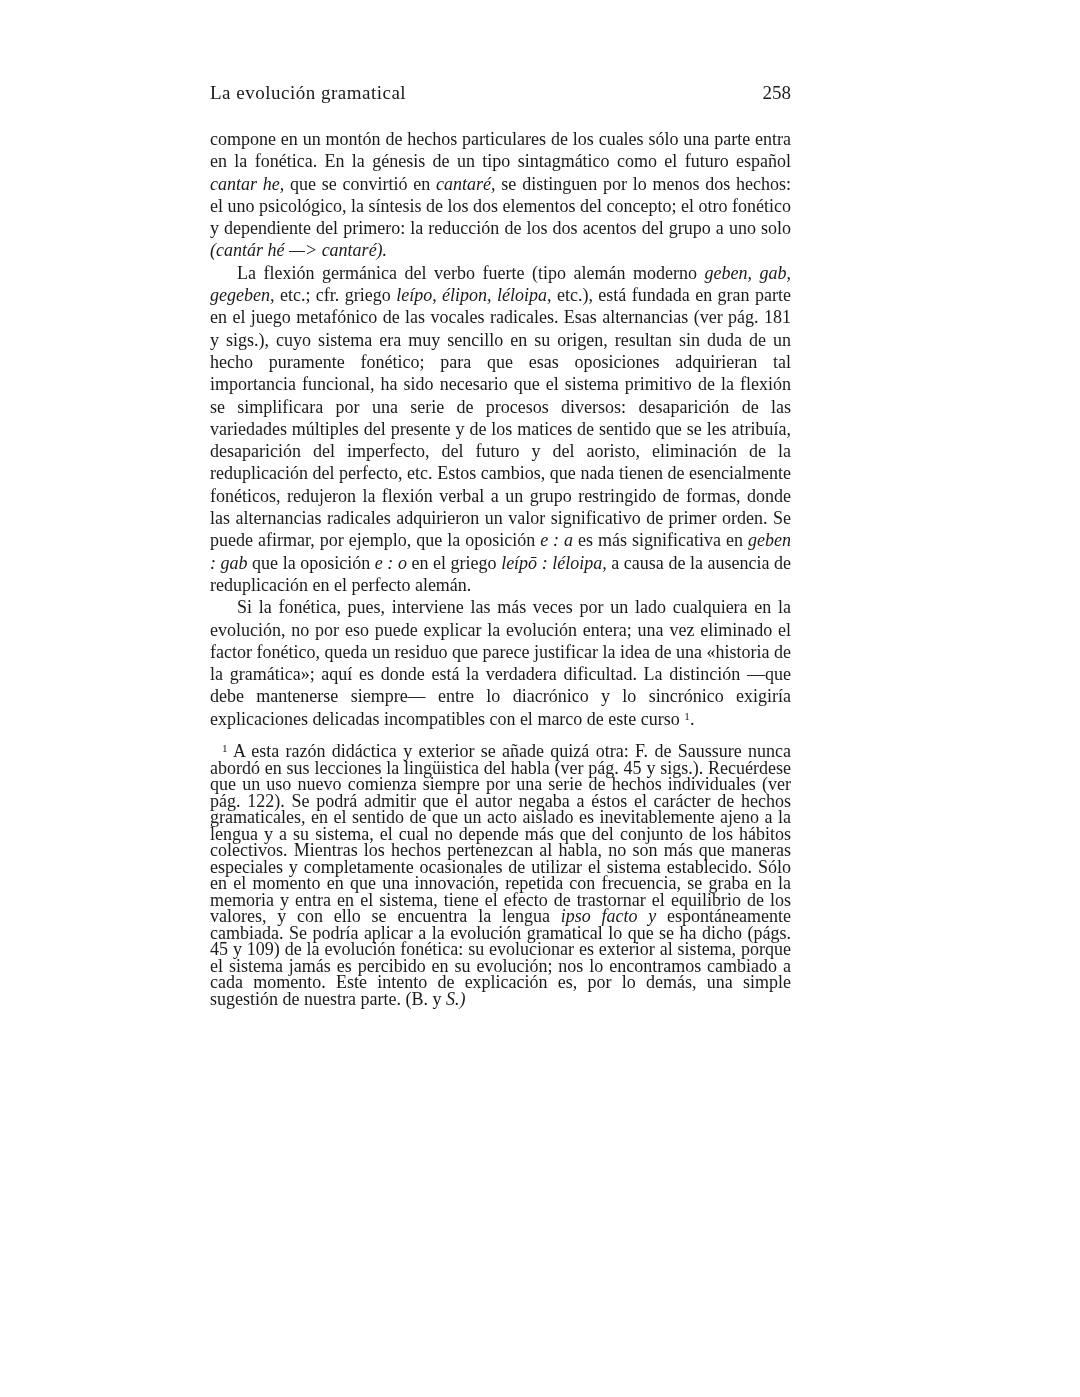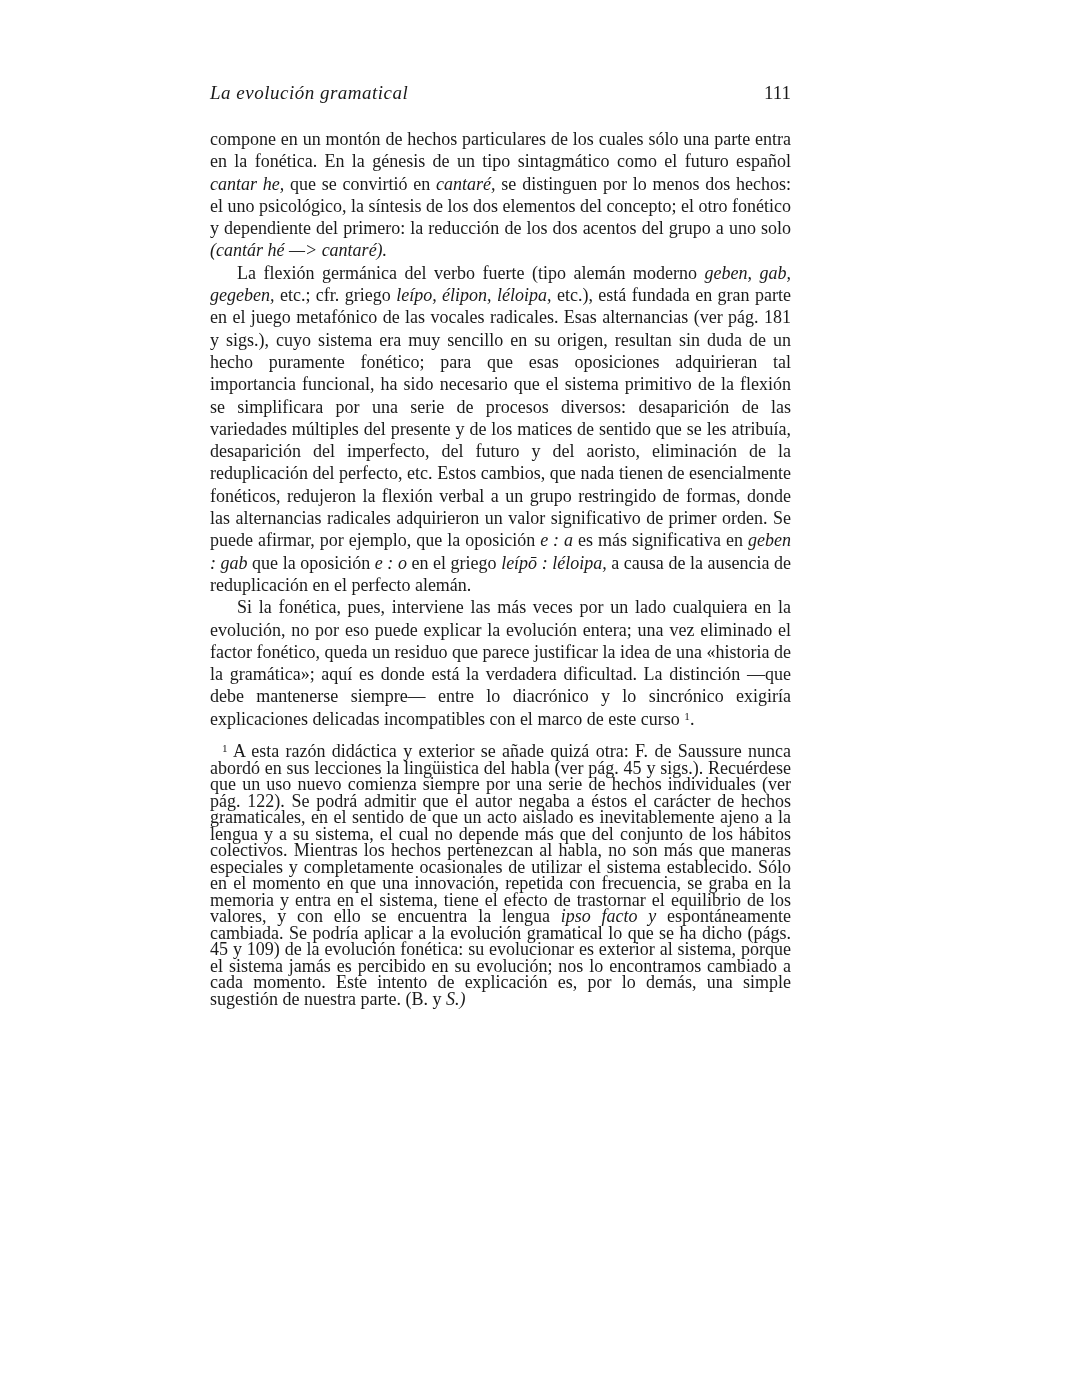--- a/index.html
+++ b/index.html
@@ -24,21 +24,20 @@
   }
   .running-header {
     display: flex;
     justify-content: space-between;
     align-items: baseline;
     font-size: 19px;
     line-height: 22px;
     margin-bottom: 24px;
   }
   .running-title {
-    font-style: italic;
     letter-spacing: 0.5px;
   }
   .page-number {
     font-style: normal;
   }
   .body-text {
     font-size: 18px;
     line-height: 22.3px;
     text-align: justify;
   }
@@ -66,21 +65,21 @@
   }
 </style>
 </head>
 <body>
 
 <div class="page">
   <div class="content">
 
     <div class="running-header">
       <span class="running-title">La evolución gramatical</span>
-      <span class="page-number">111</span>
+      <span class="page-number">258</span>
     </div>
 
     <div class="body-text" id="body-paragraphs">
         <div class="para"><span>compone en un montón de hechos particulares de los cuales sólo una parte entra en la fonética. En la génesis de un tipo sintagmático como el futuro español </span><em>cantar he,</em><span> que se convirtió en </span><em>cantaré,</em><span> se distinguen por lo menos dos hechos: el uno psicológico, la síntesis de los dos elementos del concepto; el otro fonético y dependiente del primero: la reducción de los dos acentos del grupo a uno solo </span><em>(cantár hé —&gt; cantaré).</em></div>
         <div class="para indented"><span>La flexión germánica del verbo fuerte (tipo alemán moderno </span><em>geben, gab, gegeben,</em><span> etc.; cfr. griego </span><em>leípo, élipon, léloipa,</em><span> etc.), está fundada en gran parte en el juego metafónico de las vocales radicales. Esas alternancias (ver pág. 181 y sigs.), cuyo sistema era muy sencillo en su origen, resultan sin duda de un hecho puramente fonético; para que esas oposiciones adquirieran tal importancia funcional, ha sido necesario que el sistema primitivo de la flexión se simplificara por una serie de procesos diversos: desaparición de las variedades múltiples del presente y de los matices de sentido que se les atribuía, desaparición del imperfecto, del futuro y del aoristo, eliminación de la reduplicación del perfecto, etc. Estos cambios, que nada tienen de esencialmente fonéticos, redujeron la flexión verbal a un grupo restringido de formas, donde las alternancias radicales adquirieron un valor significativo de primer orden. Se puede afirmar, por ejemplo, que la oposición </span><em>e : a</em><span> es más significativa en </span><em>geben : gab</em><span> que la oposición </span><em>e : o</em><span> en el griego </span><em>leípō : léloipa,</em><span> a causa de la ausencia de reduplicación en el perfecto alemán.</span></div>
         <div class="para indented"><span>Si la fonética, pues, interviene las más veces por un lado cualquiera en la evolución, no por eso puede explicar la evolución entera; una vez eliminado el factor fonético, queda un residuo que parece justificar la idea de una «historia de la gramática»; aquí es donde está la verdadera dificultad. La distinción —que debe mantenerse siempre— entre lo diacrónico y lo sincrónico exigiría explicaciones delicadas incompatibles con el marco de este curso </span><sup>1</sup><span>.</span></div>
       </div>
 
     <div class="footnote" id="footnote-block"><sup>1</sup><span> A esta razón didáctica y exterior se añade quizá otra: F. de Saussure nunca abordó en sus lecciones la lingüistica del habla (ver pág. 45 y sigs.). Recuérdese que un uso nuevo comienza siempre por una serie de hechos individuales (ver pág. 122). Se podrá admitir que el autor negaba a éstos el carácter de hechos gramaticales, en el sentido de que un acto aislado es inevitablemente ajeno a la lengua y a su sistema, el cual no depende más que del conjunto de los hábitos colectivos. Mientras los hechos pertenezcan al habla, no son más que maneras especiales y completamente ocasionales de utilizar el sistema establecido. Sólo en el momento en que una innovación, repetida con frecuencia, se graba en la memoria y entra en el sistema, tiene el efecto de trastornar el equilibrio de los valores, y con ello se encuentra la lengua </span><em>ipso facto y</em><span> espontáneamente cambiada. Se podría aplicar a la evolución gramatical lo que se ha dicho (págs. 45 y 109) de la evolución fonética: su evolucionar es exterior al sistema, porque el sistema jamás es percibido en su evolución; nos lo encontramos cambiado a cada momento. Este intento de explicación es, por lo demás, una simple sugestión de nuestra parte. (B. y </span><em>S.)</em></div>
 

